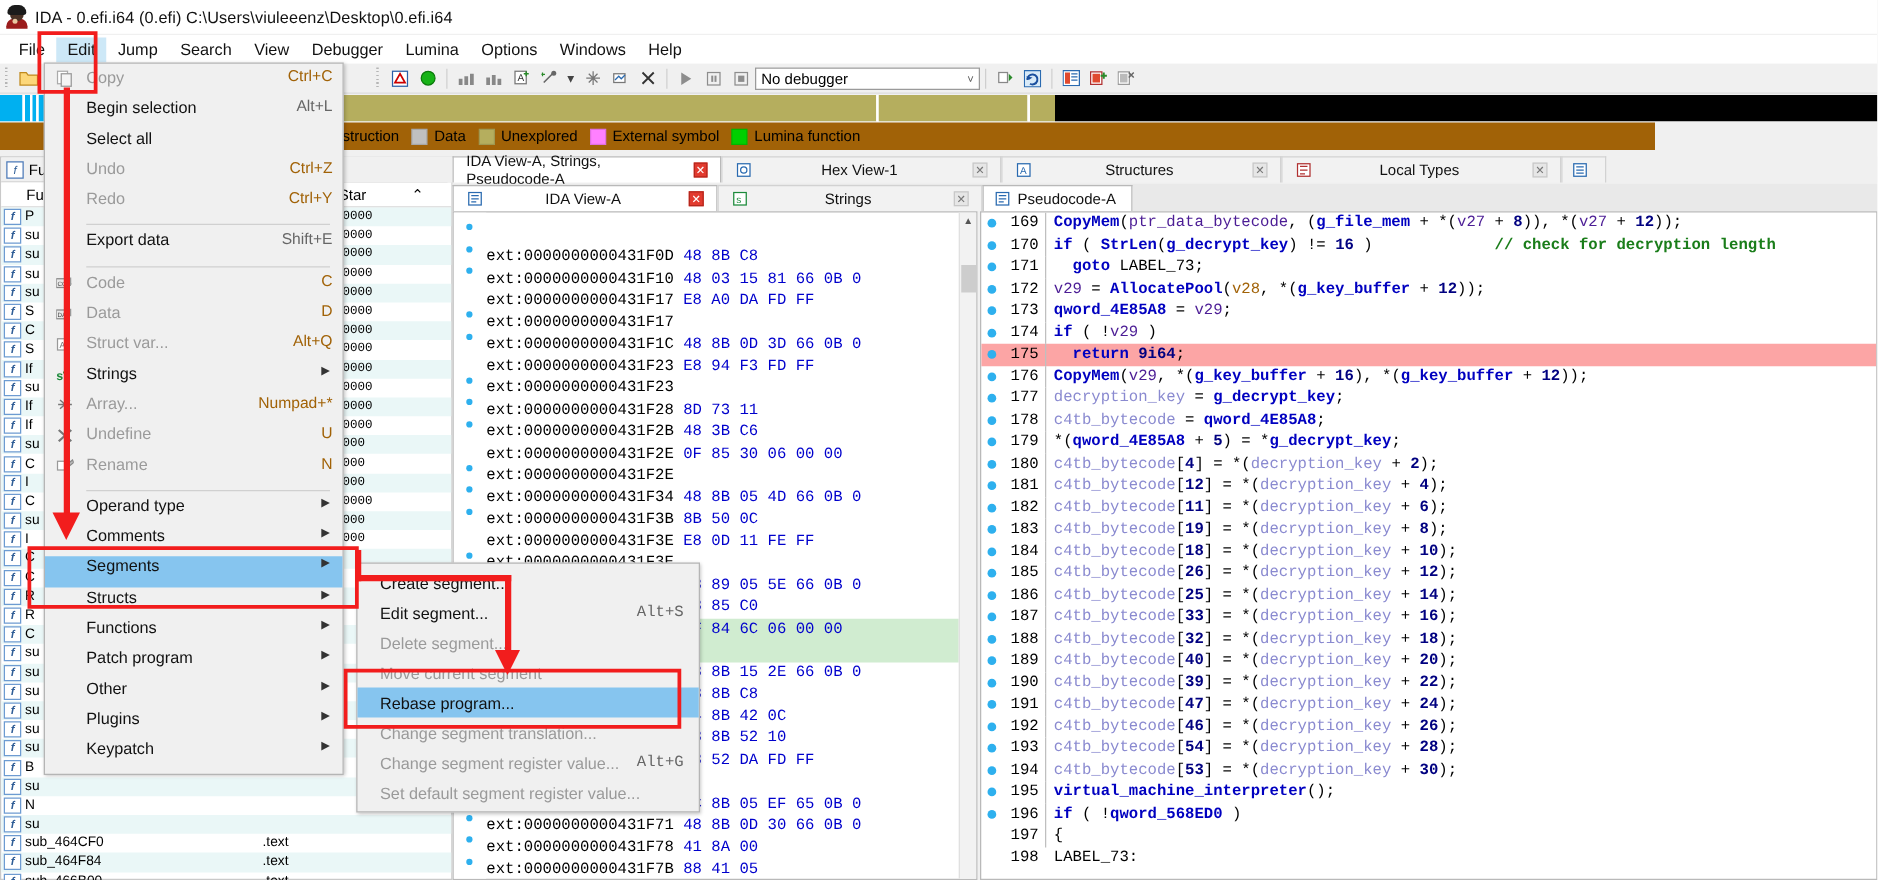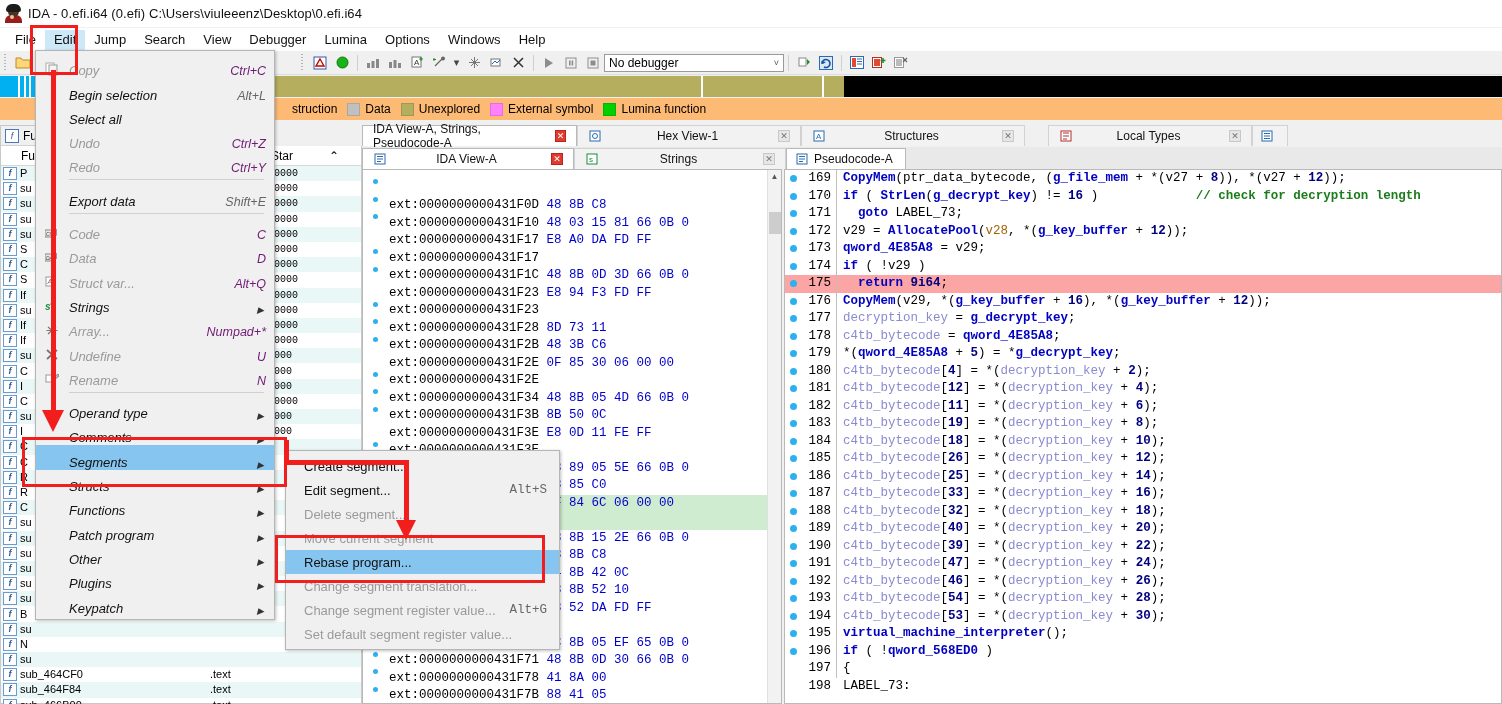--- a/index.html
+++ b/index.html
@@ -51,21 +51,21 @@
     width: 180px; height: 18px; background: #fff; border: 1px solid #9a9a9a;
     font-size: 12px; padding-left: 4px; display:flex; align-items:center; justify-content:space-between; color:#000;
   }
   .dbg-combo .caret { font-size: 9px; color:#555; padding-right: 4px; }
 
   
   .navband { position:absolute; left:0; top:76px; width:1502px; height:21px; background:#fff; display:flex; }
   .navband .seg { height:21px; }
 
   
-  .legend { position:absolute; left:0; top:98px; width:1502px; height:22px; background:#fdba74; display:flex; align-items:center; padding-left:20px; }
+  .legend { position:absolute; left:0; top:98px; width:1324px; height:22px; background:#a16207; display:flex; align-items:center; padding-left:2px; }
   .legend .lgi { display:flex; align-items:center; margin-right:10px; font-size:12px; }
   .legend .sw { width:13px; height:13px; margin-right:5px; border:1px solid rgba(0,0,0,.12); }
 
   
   .tabrow1 { position:absolute; left:270px; top:125px; width:1232px; height:21px; background:#f0f0f0; display:flex; align-items:flex-end; }
   .tabrow2 { position:absolute; left:362px; top:147px; width:1140px; height:22px; background:#e9e9e9; display:flex; align-items:flex-end; }
   .tab {
     height: 21px; display:flex; align-items:center; justify-content:center;
     font-size:12px; padding: 0 10px; background:#f2f2f2; border:1px solid #d2d2d2; border-bottom:none;
     position:relative; color:#111;
@@ -112,38 +112,38 @@
   .pseudo { position:absolute; left:784px; top:169px; width:718px; height:535px; background:#fff; border:1px solid #b9b9b9; overflow:hidden; }
   .pline { height:17.5px; line-height:17.5px; font-family:"Liberation Mono", monospace; font-size:12.5px; white-space:pre; display:flex; align-items:center; }
   .pline.hl { background:#fca5a5; }
   .pline .pdot { width:16px; flex:0 0 auto; display:flex; justify-content:center; }
   .pline .pdot i { width:7px;height:7px;border-radius:50%; background:#2eb0ee; display:block; }
   .pline .pnum { width:30px; flex:0 0 auto; text-align:right; color:#000; font-family:"Liberation Mono", monospace; font-size:12.5px; }
   .pline .pgut { width:6px; flex:0 0 auto; border-right:1px solid #bfbfbf; height:100%; }
   .pline .pcode { padding-left:6px; }
   .kw { color:#0000c0; font-weight:bold; }
   .fn { color:#0000c0; font-weight:bold; }
-  .var { color:#000000; }
+  .var { color:#4c1d95; }
   .glob { color:#0000c0; font-weight:bold; }
   .num { color:#000080; font-weight:bold; }
   .cmt { color:#1a7d1a; font-weight:bold; }
   .loc { color:#8a8ad0; }
   .orange { color:#a16207; }
   .plain { color:#000; }
 
   
   .menupanel {
     position:absolute; left:35px; top:50px; width:240px;
     background:#f0f0f0; border:1px solid #b5b5b5; box-shadow: 1px 1px 3px rgba(0,0,0,.25);
     padding: 3px 0;
   }
-  .menupanel .row { height:24.3px; display:flex; align-items:flex-end; font-size:13px; padding-left:33px; position:relative; color:#111;font-style:italic; }
+  .menupanel .row { height:24.3px; display:flex; align-items:flex-start; font-size:13px; padding-left:33px; position:relative; color:#111; }
   .menupanel .row.dis { color:#9a9a9a; }
   .menupanel .row .acc { position:absolute; right:8px; font-size:12.5px; color:#666; }
-  .menupanel .row .acc.dis { color:#701a75; }
+  .menupanel .row .acc.dis { color:#a16207; }
   .menupanel .row .arrow { position:absolute; right:10px; font-size:9px; color:#333; }
   .menupanel .row.sel { background:#86c5ef; }
   .menupanel .sep { height:1px; background:#d0d0d0; margin:4px 10px 4px 33px; }
   .menupanel .ricon { position:absolute; left:7px; width:18px; height:18px; display:flex; align-items:center; justify-content:center; font-size:10px; }
 
   
   .submenu {
     position:absolute; left:285px; top:450px; width:275px;
     background:#f0f0f0; border:1px solid #b5b5b5; box-shadow: 1px 1px 3px rgba(0,0,0,.25);
     padding: 3px 0;
@@ -627,21 +627,21 @@
     <div class="tab" style="width:224px;">
       <span class="tabicon">
         <svg width="12" height="12" viewBox="0 0 12 12">
             <rect x="1" y="1" width="10" height="10" fill="#fff" stroke="#2a6ab0"></rect>
             <text x="3" y="9" font-size="8" fill="#2a6ab0">A</text>
           </svg>
       </span>
       <span style="flex:1;text-align:center;">Structures</span>
       <span class="closex">✕</span>
     </div>
-    <div class="tab" style="width:204px;margin-left:23px;">
+    <div class="tab" style="width:224px;">
       <span class="tabicon">
         <svg width="12" height="12" viewBox="0 0 12 12">
             <rect x="1" y="1" width="10" height="10" fill="#fff" stroke="#b03030"></rect>
             <path d="M3 3h6M3 6h6M3 9h4" stroke="#b03030"></path>
           </svg>
       </span>
       <span style="flex:1;text-align:center;">Local Types</span>
       <span class="closex">✕</span>
     </div>
     <div class="tab" style="width:36px;padding:0 6px;">

